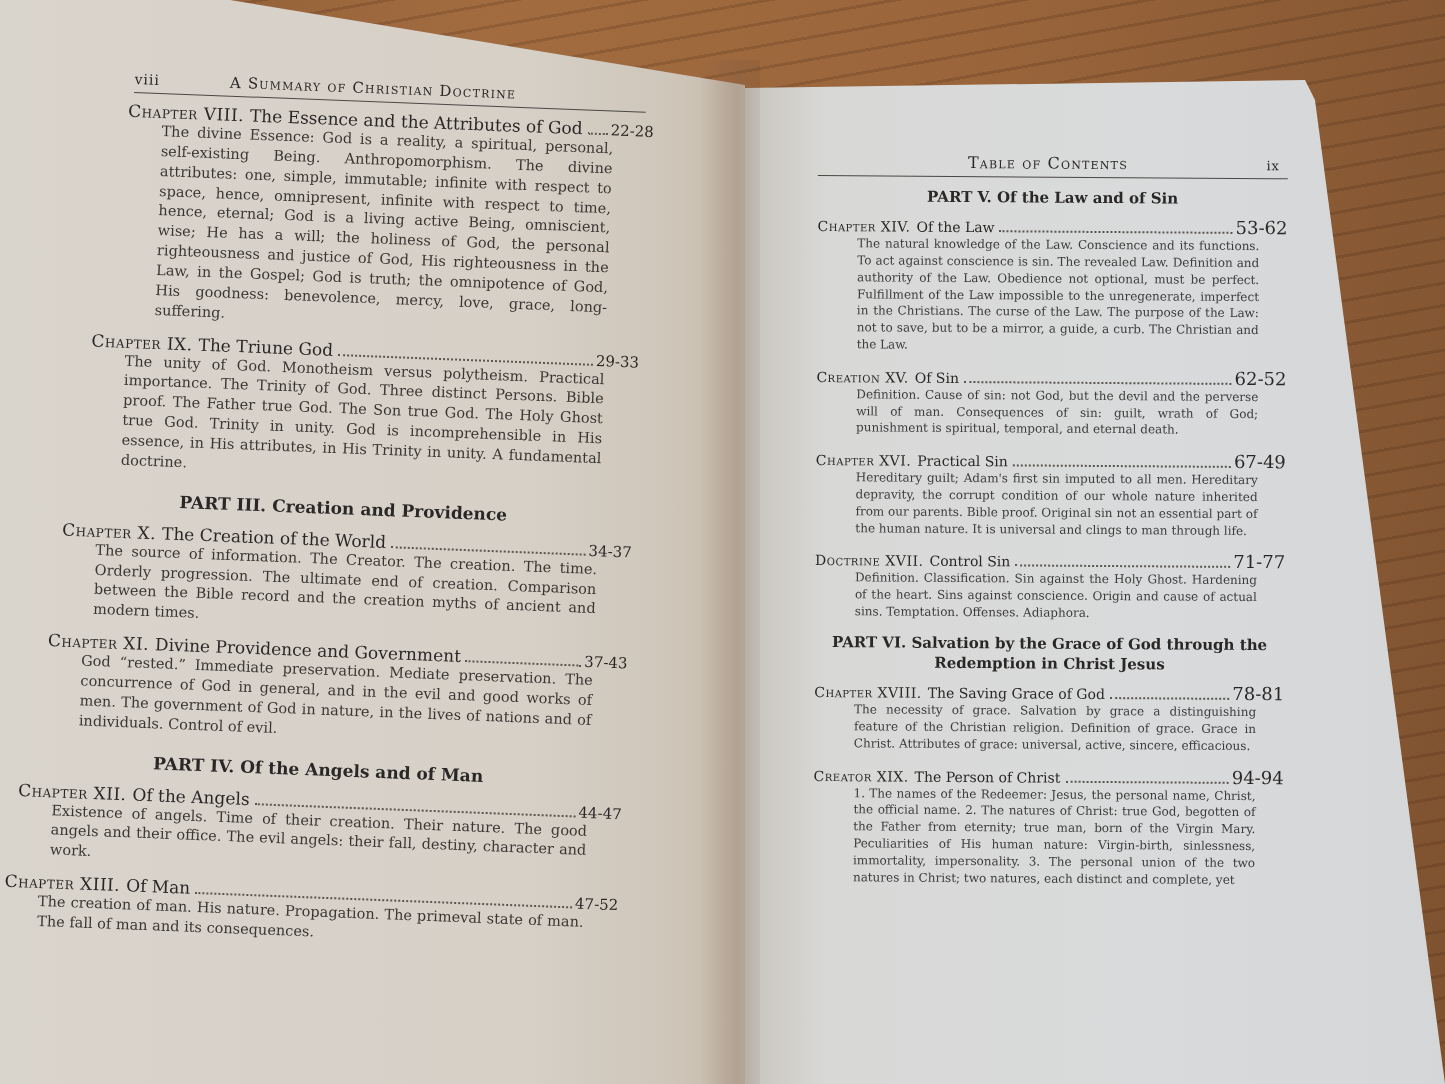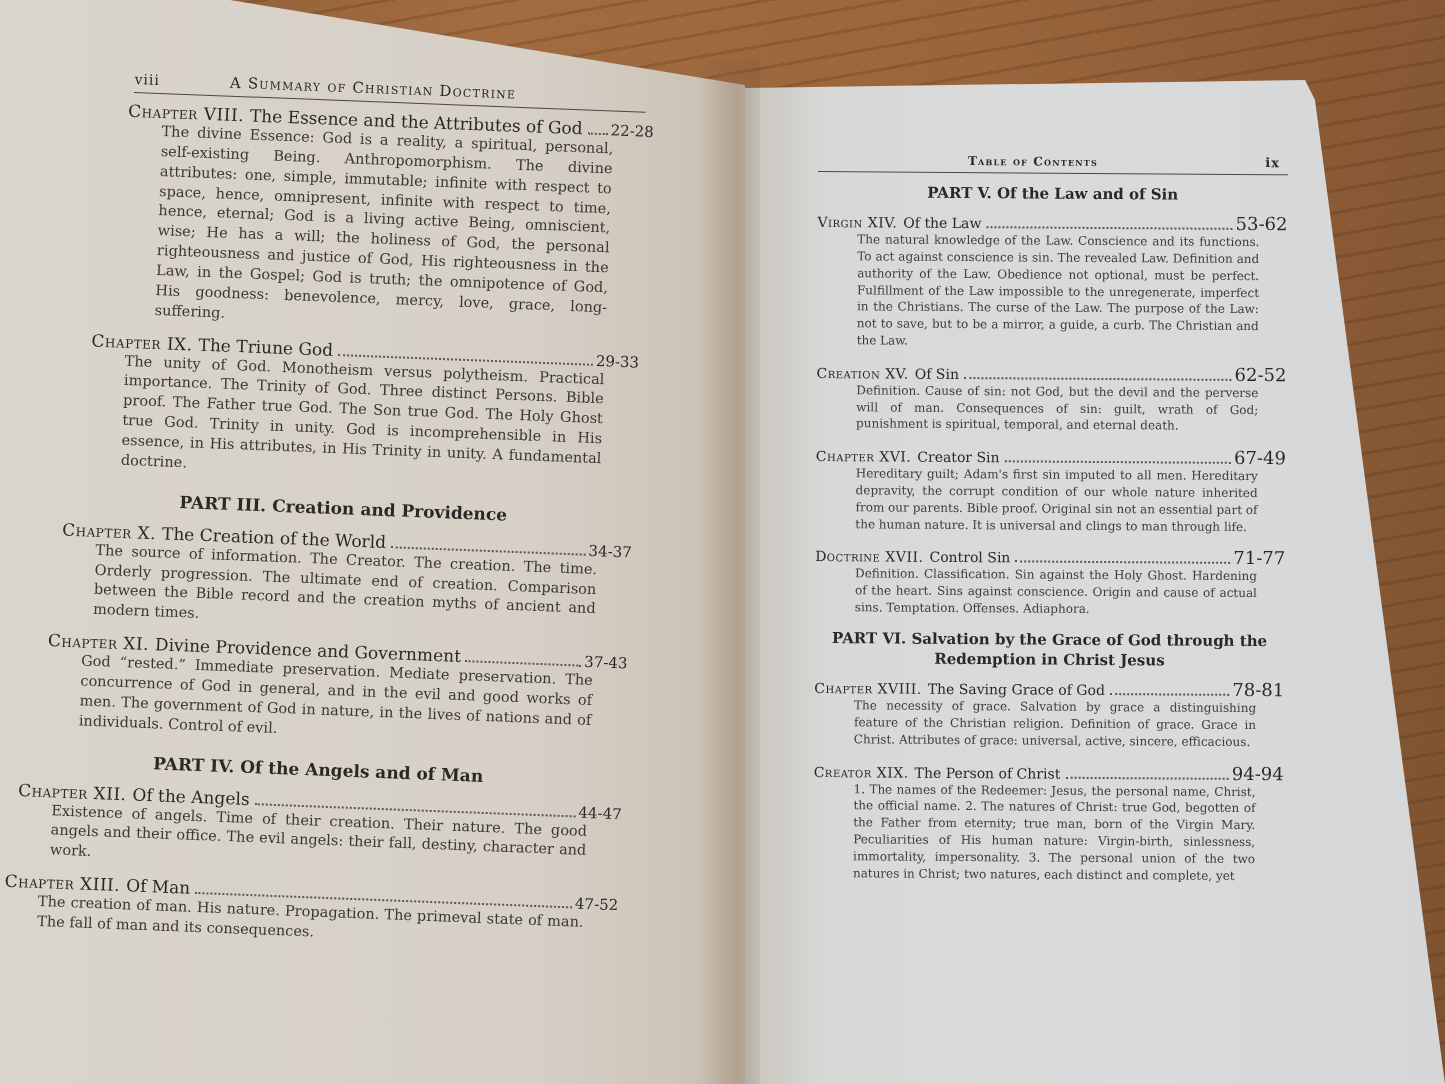--- a/index.html
+++ b/index.html
@@ -44,22 +44,22 @@
   .running-head {
     position: relative; display: flex; align-items: baseline;
     border-bottom: 1.5px solid #4a4744; padding-bottom: 4px; margin-bottom: 8px;
     font-size: 14px; letter-spacing: 1px;
   }
   .left-content .running-head { margin-left: 105px; width: 512px; }
   .running-head .folio { font-size: 14px; }
   .running-head .title { font-variant: small-caps; font-size: 15px; letter-spacing: 1.2px; }
   .left-content .running-head .title { margin-left: 70px; }
   .right-content .running-head { justify-content: space-between; }
-  .right-content .running-head .title { margin-left: 150px; font-size: 12px; font-weight: bold; }
-  .right-content .running-head .folio { font-size: 13px; margin-right: 8px; font-weight: bold; }
+  .right-content .running-head .title { margin-left: 150px; font-size: 16px; }
+  .right-content .running-head .folio { font-size: 13px; margin-right: 8px; }
 
   .part-heading {
     text-align: center; font-weight: bold; font-size: 17px; margin: 18px 0 10px;
     line-height: 1.35;
   }
   .right-content .part-heading { font-size: 15px; margin: 10px 0 8px; }
 
   .chapter { margin-bottom: 12px; }
   .chapter-line {
     display: flex; align-items: baseline; font-size: 17px; white-space: nowrap;
@@ -171,42 +171,42 @@
 <div class="right-content">
   <div class="running-head">
     <span class="title">Table of Contents</span>
     <span class="folio">ix</span>
   </div>
 
   <div class="part-heading">PART V. Of the Law and of Sin</div>
 
   <div class="chapter">
     <div class="chapter-line">
-      <span class="chapter-label">Virgin XIV.</span>
+      <span class="chapter-label">Chapter XIV.</span>
       <span class="chapter-title">Of the Law</span>
       <span class="leader"></span>
       <span class="pages">53-62</span>
     </div>
     <div class="chapter-desc">The natural knowledge of the Law. Conscience and its functions. To act against conscience is sin. The revealed Law. Definition and authority of the Law. Obedience not optional, must be perfect. Fulfillment of the Law impossible to the unregenerate, imperfect in the Christians. The curse of the Law. The purpose of the Law: not to save, but to be a mirror, a guide, a curb. The Christian and the Law.</div>
   </div>
 
   <div class="chapter">
     <div class="chapter-line">
       <span class="chapter-label">Creation XV.</span>
       <span class="chapter-title">Of Sin</span>
       <span class="leader"></span>
       <span class="pages">62-52</span>
     </div>
     <div class="chapter-desc">Definition. Cause of sin: not God, but the devil and the perverse will of man. Consequences of sin: guilt, wrath of God; punishment is spiritual, temporal, and eternal death.</div>
   </div>
 
   <div class="chapter">
     <div class="chapter-line">
       <span class="chapter-label">Chapter XVI.</span>
-      <span class="chapter-title">Creator Sin</span>
+      <span class="chapter-title">Practical Sin</span>
       <span class="leader"></span>
       <span class="pages">67-49</span>
     </div>
     <div class="chapter-desc">Hereditary guilt; Adam's first sin imputed to all men. Hereditary depravity, the corrupt condition of our whole nature inherited from our parents. Bible proof. Original sin not an essential part of the human nature. It is universal and clings to man through life.</div>
   </div>
 
   <div class="chapter">
     <div class="chapter-line">
       <span class="chapter-label">Doctrine XVII.</span>
       <span class="chapter-title">Control Sin</span>

